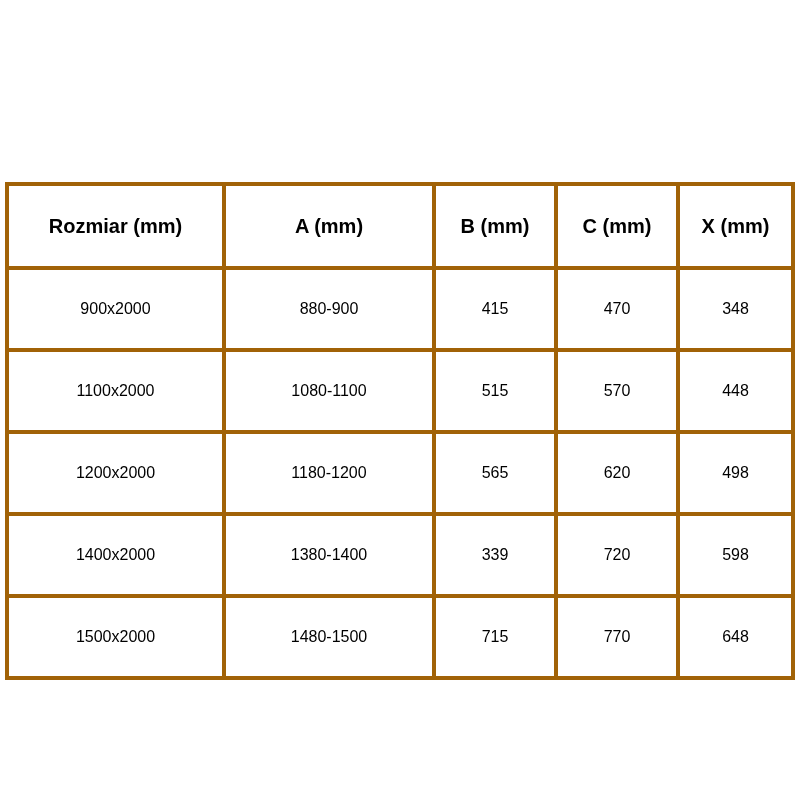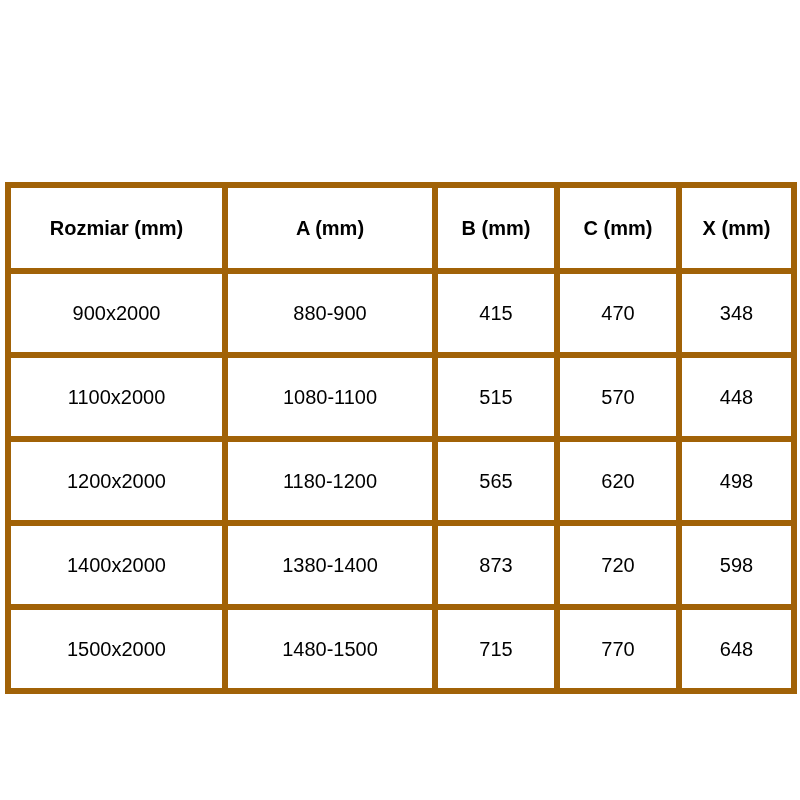--- a/index.html
+++ b/index.html
@@ -23,35 +23,35 @@
     top: 182px;
   }
   table.size-table {
     border-collapse: collapse;
     table-layout: fixed;
     width: 786px;
     background: #ffffff;
   }
   table.size-table th,
   table.size-table td {
-    border: 6px solid #a16207;
+    border: 4px solid #a16207;
     text-align: center;
     vertical-align: middle;
     color: #000000;
     padding: 16px;
     overflow: hidden;
     white-space: nowrap;
   }
   table.size-table th {
     font-size: 20px;
     font-weight: bold;
     height: 48px;
   }
   table.size-table td {
-    font-size: 20px;
+    font-size: 16px;
     font-weight: normal;
     height: 46px;
   }
   col.c-rozmiar { width: 217px; }
   col.c-a       { width: 210px; }
   col.c-b       { width: 122px; }
   col.c-c       { width: 122px; }
   col.c-x       { width: 115px; }
 </style>
 </head>
@@ -94,21 +94,21 @@
           <tr>
             <td>1200x2000</td>
             <td>1180-1200</td>
             <td>565</td>
             <td>620</td>
             <td>498</td>
           </tr>
           <tr>
             <td>1400x2000</td>
             <td>1380-1400</td>
-            <td>873</td>
+            <td>339</td>
             <td>720</td>
             <td>598</td>
           </tr>
           <tr>
             <td>1500x2000</td>
             <td>1480-1500</td>
             <td>715</td>
             <td>770</td>
             <td>648</td>
           </tr>

